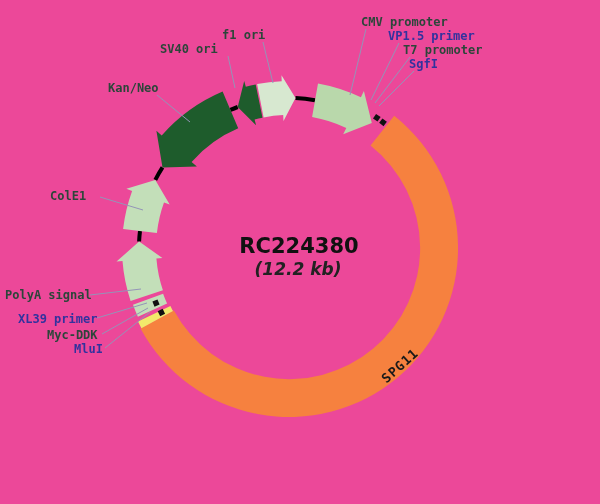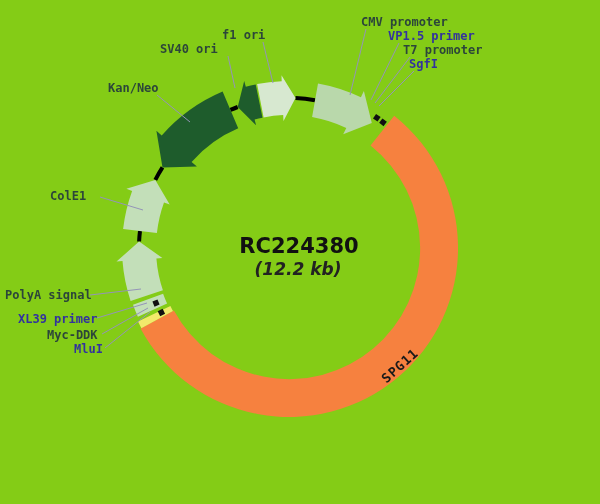--- a/index.html
+++ b/index.html
@@ -1,16 +1,16 @@
 <!DOCTYPE html>
 <html><head>
 <meta charset="utf-8">
 <style>
   html,body{margin:0;padding:0;background:#ffffff;}
-  .stage{position:relative;width:600px;height:504px;background:#84cc16;overflow:hidden;}
+  .stage{position:relative;width:600px;height:504px;background:#ec4899;overflow:hidden;}
   svg{display:block;}
   text{font-family:"DejaVu Sans Mono","Liberation Mono",monospace;font-weight:bold;font-size:12px;}
   .title-name{font-family:"DejaVu Sans","Liberation Sans",sans-serif;font-size:21px;font-weight:bold;fill:#111111;font-style:normal;}
   .title-size{font-family:"DejaVu Sans","Liberation Sans",sans-serif;font-size:17px;font-weight:bold;font-style:italic;fill:#222222;}
   .arc-label{font-size:13px;letter-spacing:1px;}
 </style>
 </head>
 <body>
 
 <div class="stage">

